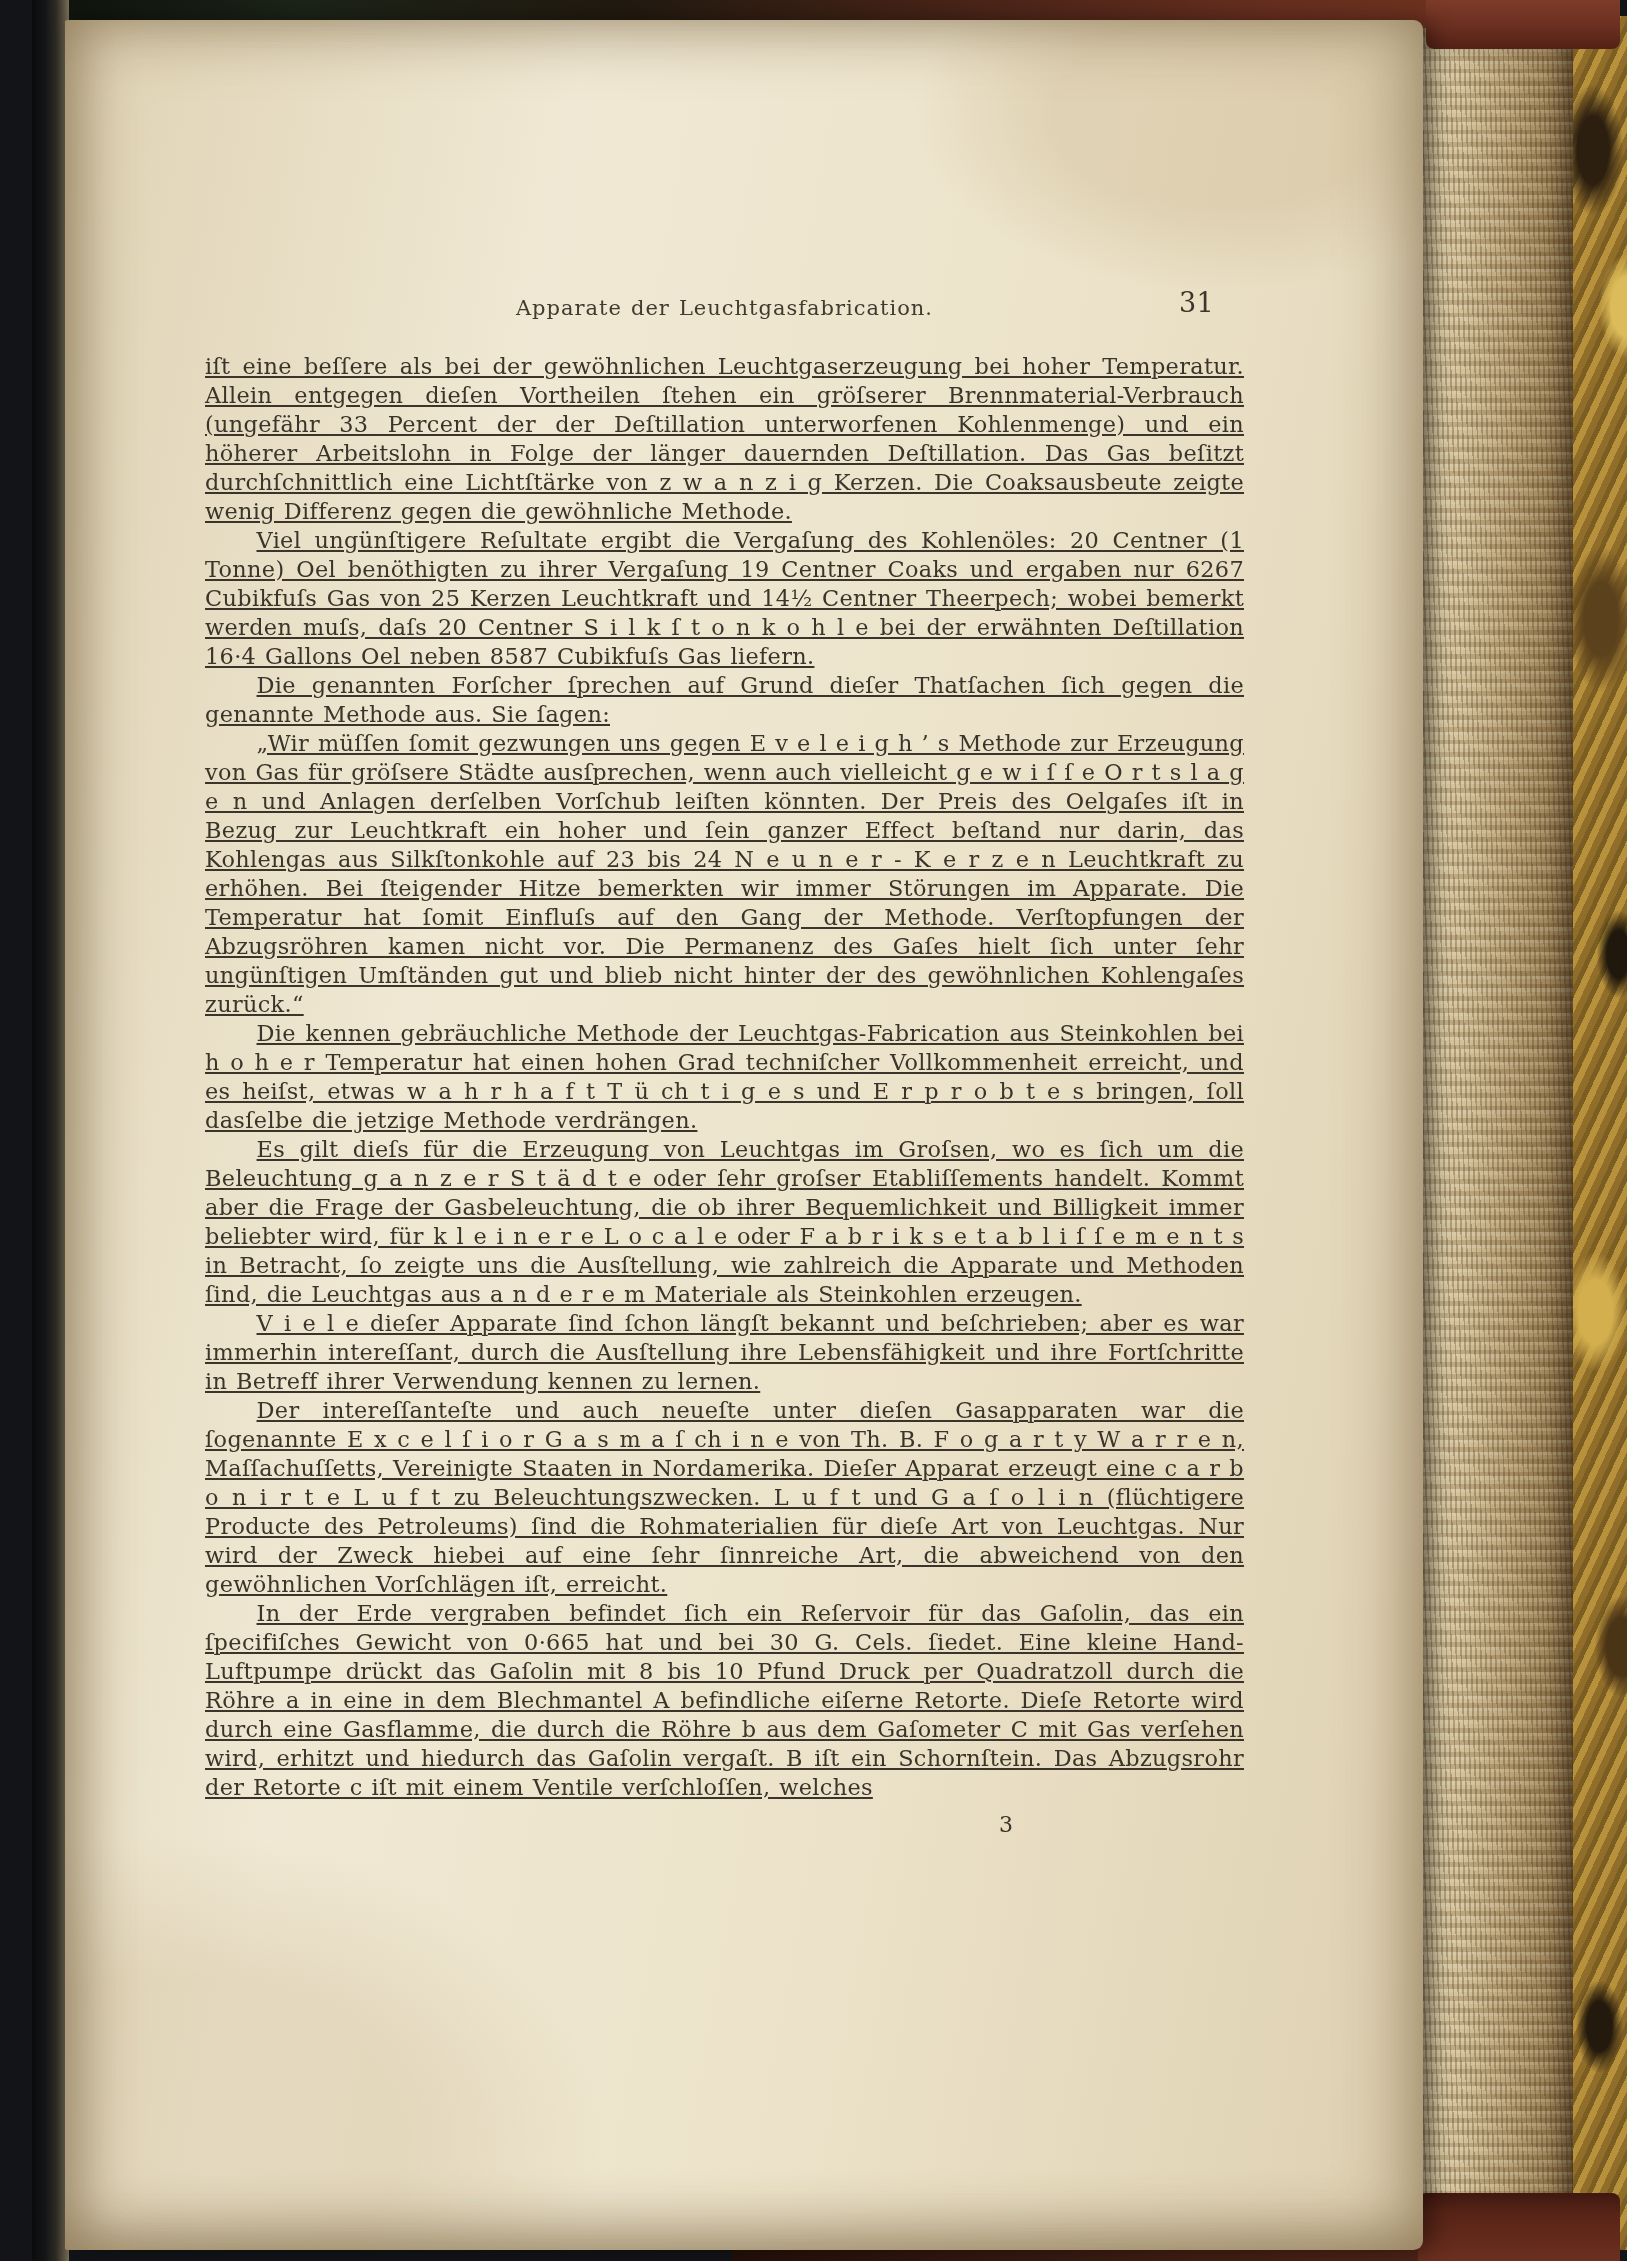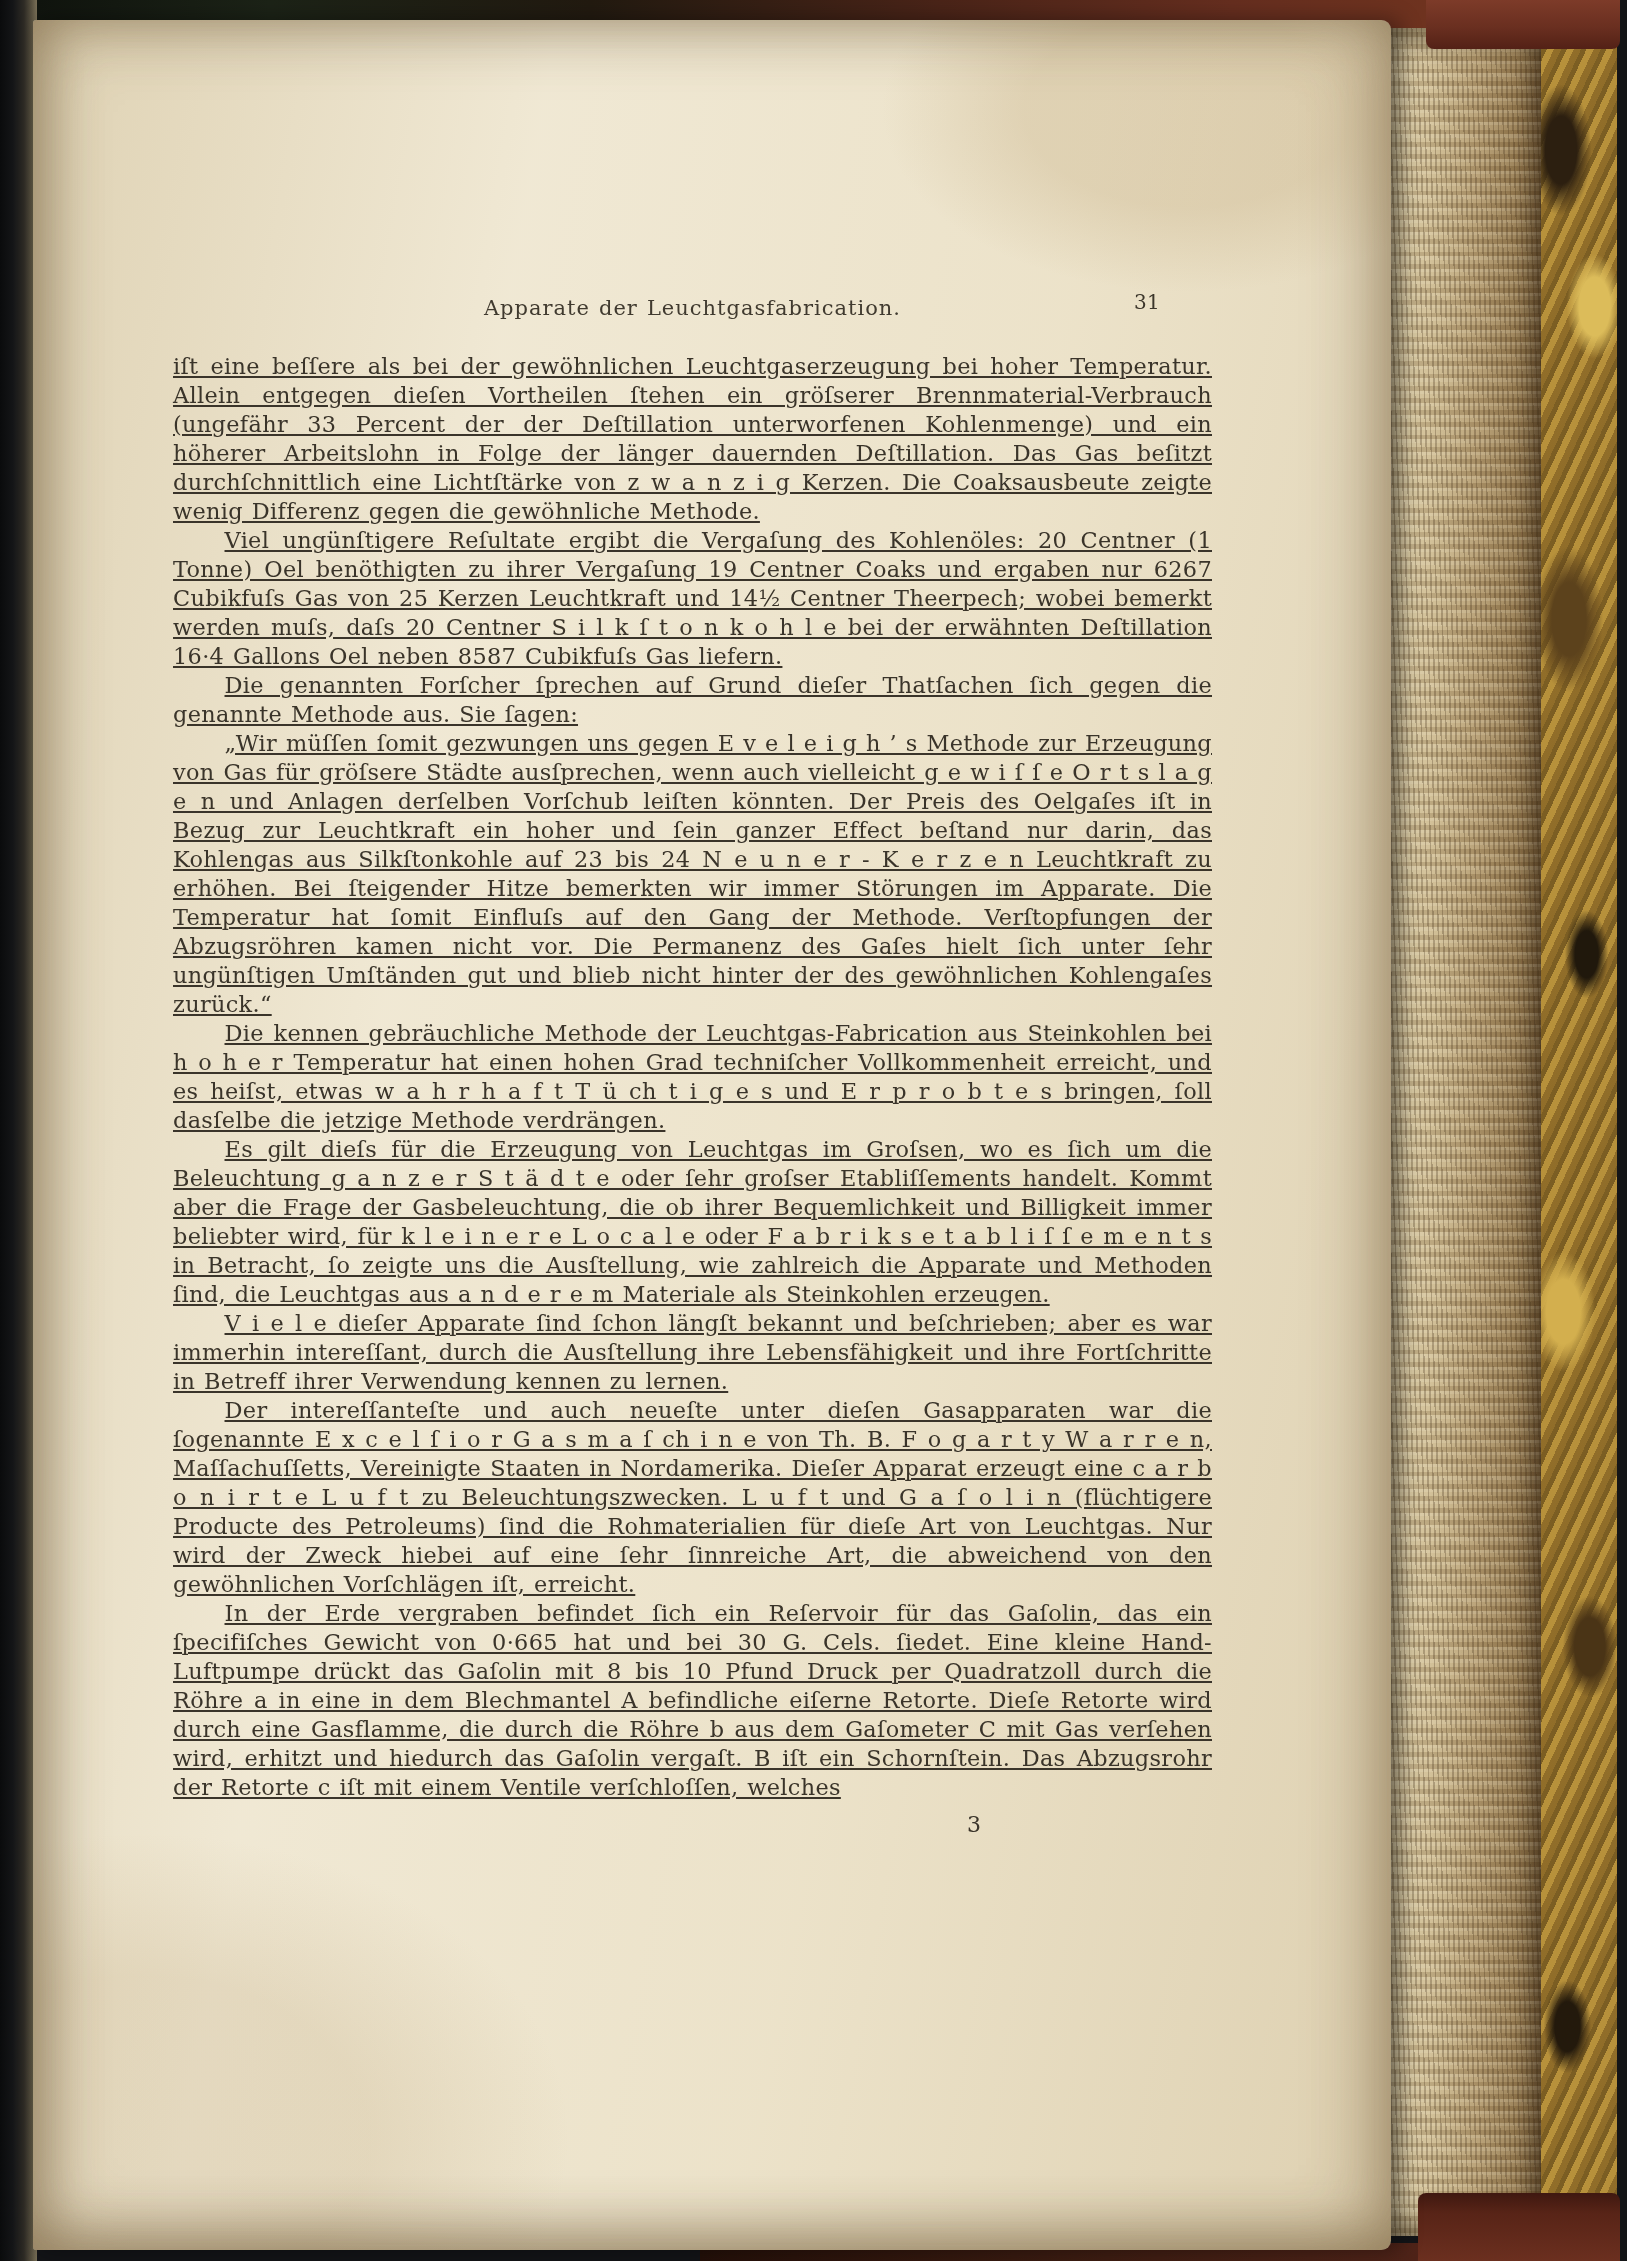--- a/index.html
+++ b/index.html
@@ -3,21 +3,21 @@
 <meta charset="utf-8">
 <style>
   html, body { margin: 0; padding: 0; }
   body {
     width: 1628px; height: 2261px;
     position: relative;
     overflow: hidden;
     background: #131417;
     font-family: "DejaVu Serif", serif;
   }
-  .scene { position: absolute; inset: 0; }
+  .scene { position: absolute; inset: 0; margin-left: 32px; }
 
   
   .book-top-edge {
     position: absolute; left: 37px; top: 0; width: 1457px; height: 34px;
     background: linear-gradient(90deg, #10140e 0%, #1c2317 16%, #221a10 38%, #4a2418 62%, #662e1f 82%, #71341f 100%);
     z-index: 0;
   }
   .cover-corner {
     position: absolute; left: 42px; top: 0; width: 63px; height: 19.5px;
     background: radial-gradient(16.3px 8.1px at 30% 40%, #7fae6a 0 40%, transparent 70%),
@@ -112,22 +112,22 @@
     position: relative; height: 31px; margin-bottom: 28px;
   }
   .running-header-title {
     position: absolute; left: 0; right: 0; top: 1.6px;
     text-align: center;
     font-size: 21px;
     letter-spacing: 1px;
     color: #403a2f;
   }
   .page-number {
-    position: absolute; right: 52px; top: -4.9px;
-    font-size: 20px;
+    position: absolute; right: 30px; top: -4.9px;
+    font-size: 27px;
     color: #3c362b;
   }
   .page-text p {
     margin: 0;
     text-indent: 2.3em;
     text-decoration: underline;
   }
   .page-text p.continuation { text-indent: 0; }
   .signature-mark {
     margin-top: 8.1px;

